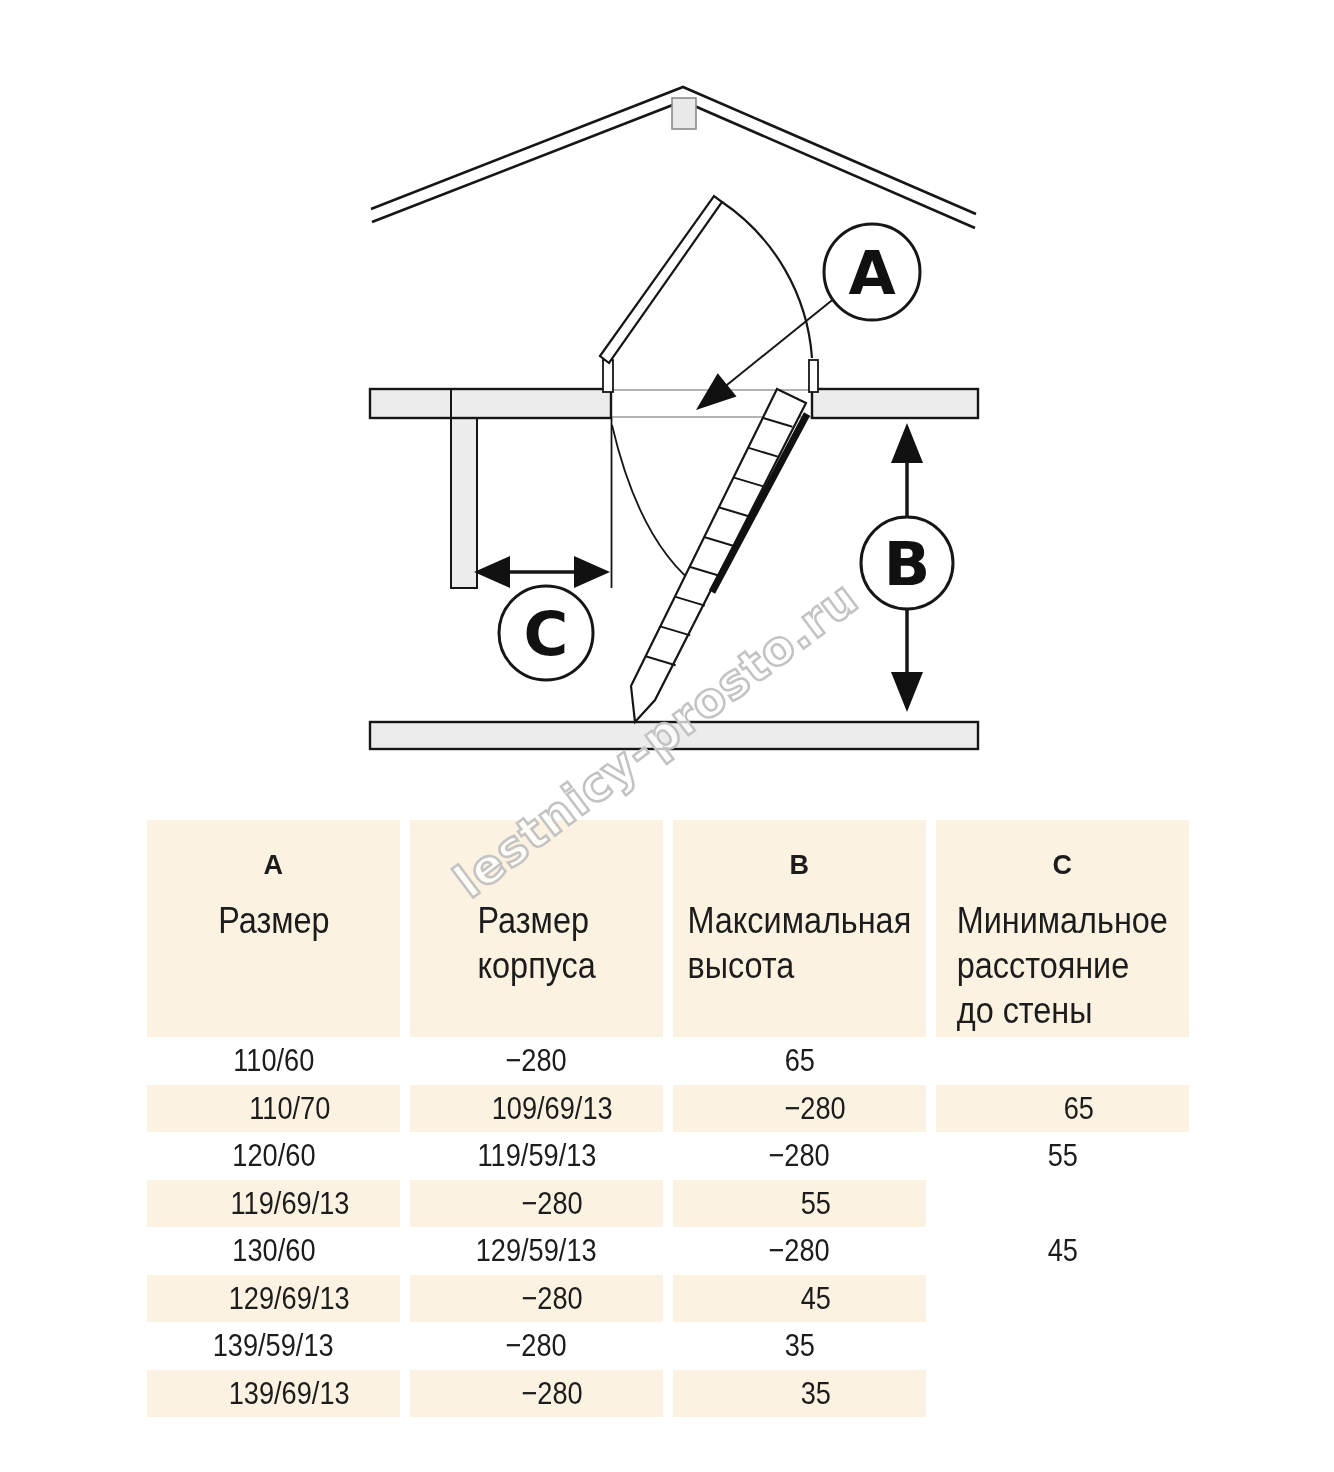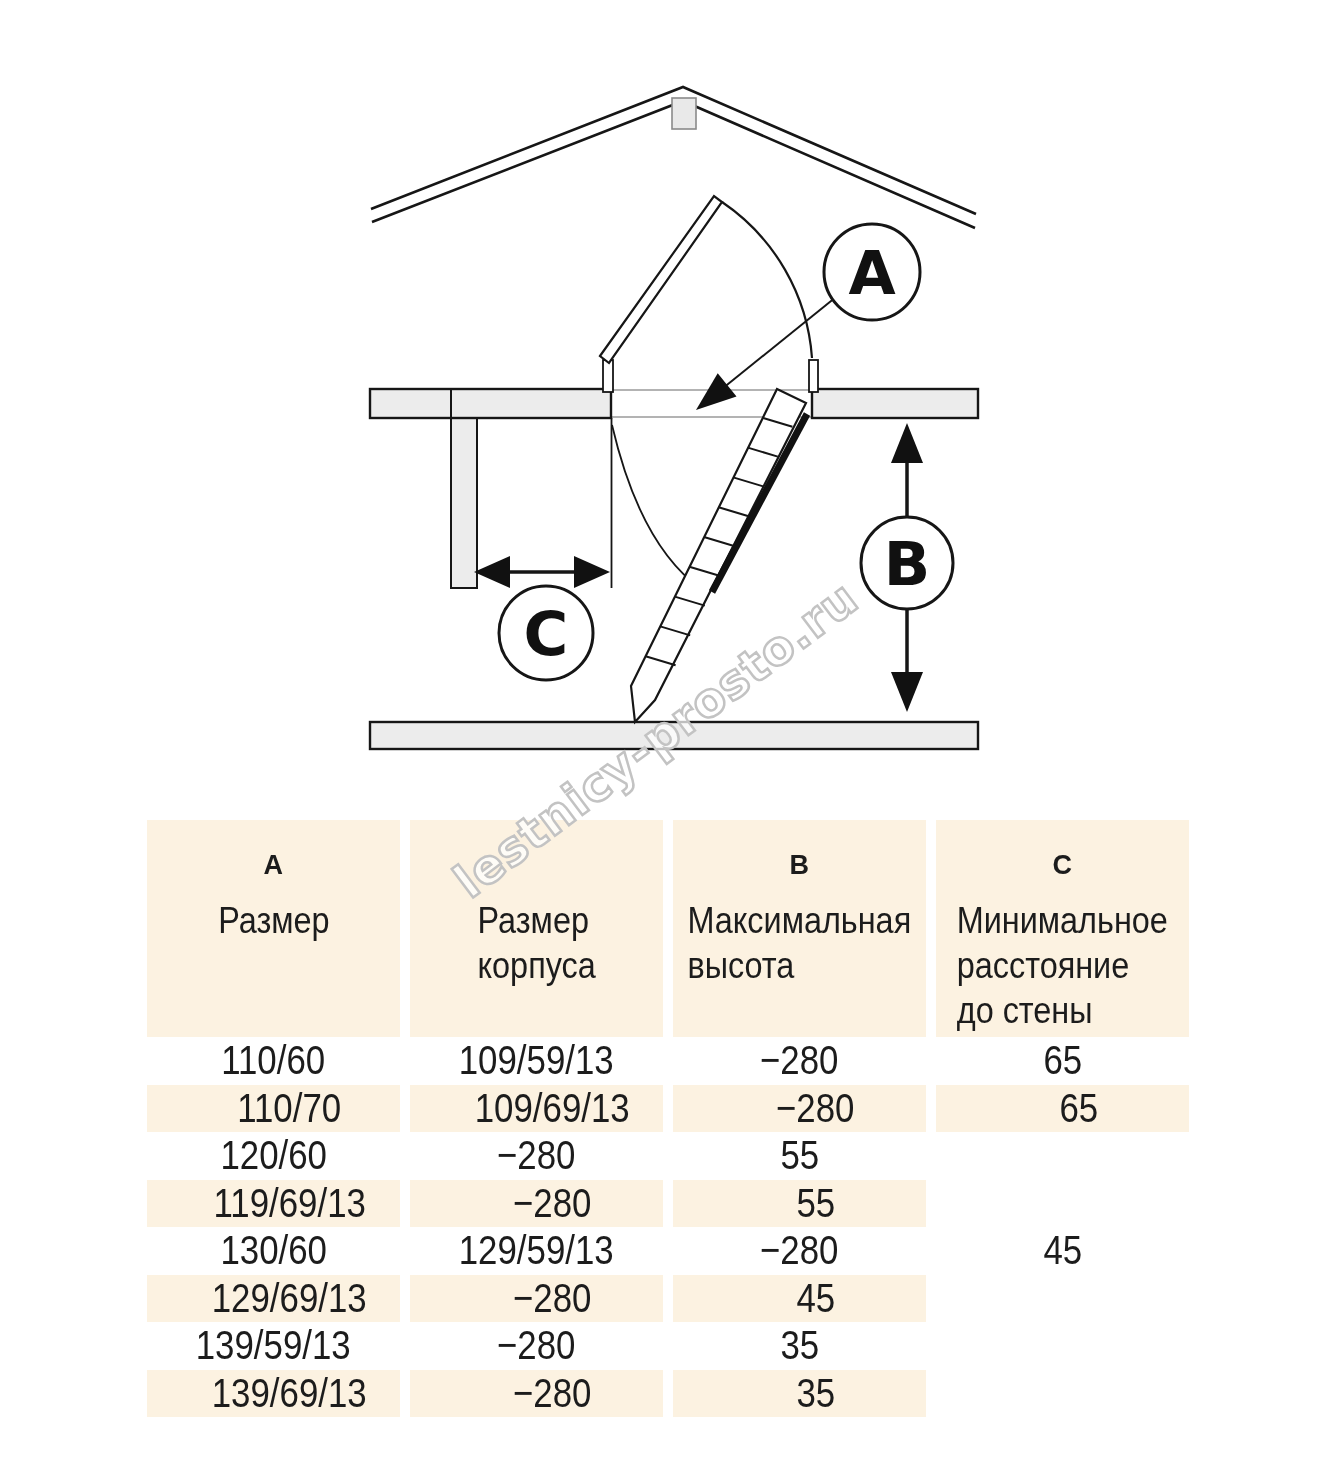--- a/index.html
+++ b/index.html
@@ -37,21 +37,21 @@
   }
   .hlabel-inner {
     display:inline-block; text-align:left;
     transform:scaleX(0.9); transform-origin:50% 0;
     white-space:nowrap;
   }
   .trow { height:47.5px; }
   .trow.alt .tcell { background:var(--beige);padding-left:32px; }
   .tcell {
     display:flex; align-items:center; justify-content:center;
-    font-size:41px;
+    font-size:32px;
   }
   .cnum { display:inline-block; transform:scaleX(0.85); white-space:nowrap; }
 
   .circ-letter {
     font-family:"DejaVu Sans","Liberation Sans",sans-serif;
     font-weight:bold;
   }
   #wm-text {
     font-family:"DejaVu Sans","Liberation Sans",sans-serif;
     font-weight:bold;
@@ -151,23 +151,20 @@
             </div>
           </div>
         </div>
       </div>
     <div class="tbody">
         <div class="trow">
           <div class="tcell">
             <span class="cnum">110/60</span>
           </div>
           <div class="tcell">
-            <span class="cnum">109/59/13</span>
-          </div>
-          <div class="tcell">
             <span class="cnum">−280</span>
           </div>
           <div class="tcell">
             <span class="cnum">65</span>
           </div>
         </div>
         <div class="trow alt">
           <div class="tcell">
             <span class="cnum">110/70</span>
           </div>
@@ -177,20 +174,23 @@
           <div class="tcell">
             <span class="cnum">−280</span>
           </div>
           <div class="tcell">
             <span class="cnum">65</span>
           </div>
         </div>
         <div class="trow">
           <div class="tcell">
             <span class="cnum">120/60</span>
+          </div>
+          <div class="tcell">
+            <span class="cnum">119/59/13</span>
           </div>
           <div class="tcell">
             <span class="cnum">−280</span>
           </div>
           <div class="tcell">
             <span class="cnum">55</span>
           </div>
         </div>
         <div class="trow alt">
           <div class="tcell">

